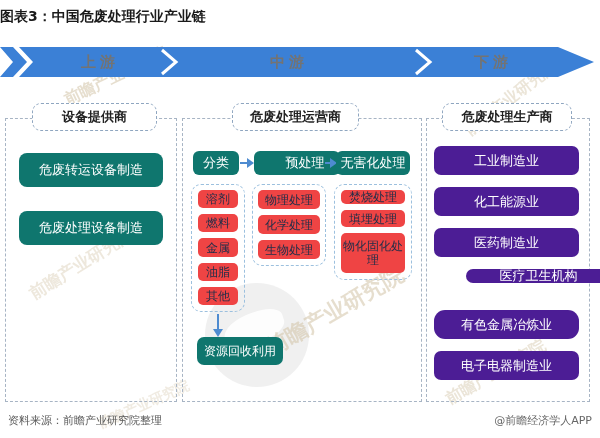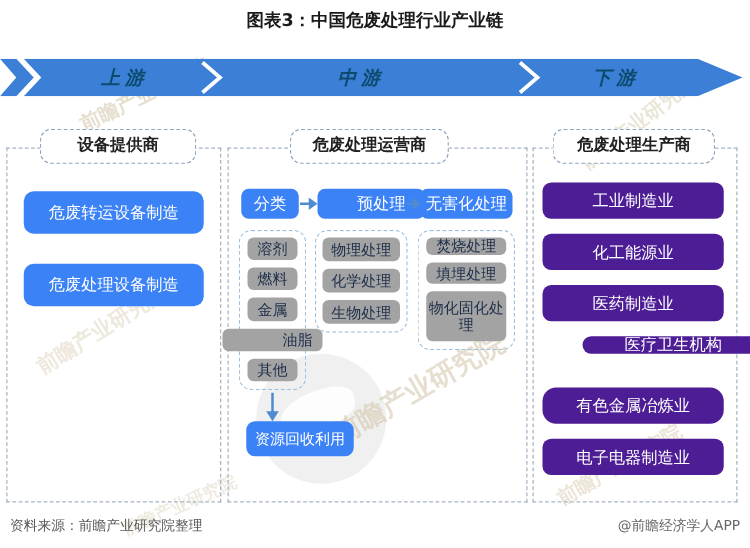--- a/index.html
+++ b/index.html
@@ -8,55 +8,55 @@
     background:#ffffff;font-family:"DejaVu Sans","Liberation Sans",sans-serif;
   }
   
   .wm{position:absolute;color:rgba(209,195,166,.55);font-weight:bold;
       white-space:nowrap;pointer-events:none;z-index:1;}
   .wm-logo{position:absolute;width:104px;height:104px;border-radius:50%;
       background:rgba(205,205,205,.30);z-index:1;}
   .wm-logo::after{content:"";position:absolute;left:18px;top:30px;width:62px;height:30px;
       background:rgba(255,255,255,.85);border-radius:60% 40% 50% 50%;transform:rotate(-18deg);}
   
-  .title{position:absolute;top:8px;left:0;width:100%;text-align:center;margin:0;
+  .title{position:absolute;top:8px;left:0;width:100%;margin:0;
       font-size:14px;font-weight:bold;color:#1a1a1a;z-index:3;}
   
   .banner{position:absolute;left:0;top:47px;width:600px;height:30px;z-index:3;}
   .banner svg{position:absolute;left:0;top:0;}
   .banner-label{position:absolute;top:0;height:30px;line-height:30px;text-align:center;
-      color:#0c4a6e;font-size:15px;font-weight:bold;letter-spacing:4px;font-style:italic;}
+      color:#737373;font-size:15px;font-weight:bold;letter-spacing:4px;}
   .lbl-up{left:40px;width:120px;}
   .lbl-mid{left:219px;width:140px;}
   .lbl-down{left:433px;width:120px;}
   
   .col{position:absolute;top:118px;height:282px;border:1px dashed #a7b4c4;z-index:2;}
   .col-left{left:5px;width:170px;}
   .col-mid{left:182px;width:238px;}
   .col-right{left:426px;width:162px;}
   
   .col-header{position:absolute;top:103px;height:26px;line-height:26px;text-align:center;
       background:#ffffff;border:1px dashed #8fa6c0;border-radius:9px;
       font-size:13px;font-weight:bold;color:#222;z-index:4;}
   .hdr-left{left:32px;width:123px;}
   .hdr-mid{left:232px;width:125px;}
   .hdr-right{left:442px;width:128px;}
   
-  .blue-box{position:absolute;background:#3b82f6;color:#ffffff;border-radius:8px;
+  .blue-box{position:absolute;background:#0f766e;color:#ffffff;border-radius:8px;
       display:flex;align-items:center;justify-content:center;font-size:13px;z-index:3;}
   .col-right .blue-box{background:#4c1d95;border-radius:7px;font-size:13px;}
   
   .eq-box{left:13px;width:144px;height:34px;}
   
   .flow-box{height:24px;border-radius:6px;font-size:13px;}
   
   .group{position:absolute;border:1px dashed #9cc0de;border-radius:10px;
       display:flex;flex-direction:column;align-items:center;z-index:3;
       box-sizing:border-box;padding-top:5px;}
-  .sub-box{background:#a3a3a3;color:#1d2e49;border-radius:5px;font-size:12px;
+  .sub-box{background:#ef4444;color:#1d2e49;border-radius:5px;font-size:12px;
       display:flex;align-items:center;justify-content:center;text-align:center;
       margin-bottom:6px;line-height:14px;}
   .arrow-svg{position:absolute;z-index:3;}
   .footer{position:absolute;top:413px;font-size:11px;color:#595959;z-index:3;}
   .footer-src{left:8px;}
   .footer-credit{right:8px;color:#666;}
 </style>
 </head>
 <body>
 
@@ -104,21 +104,21 @@
     <svg class="arrow-svg" style="left:142px;top:39px;" width="12" height="10">
       <line x1="0" y1="5" x2="6" y2="5" stroke="#4e8bd0" stroke-width="2"></line>
       <polygon points="5,0 12,5 5,10" fill="#4e8bd0"></polygon>
     </svg>
     <div class="blue-box flow-box" style="left:153px;top:32px;width:74px;">无害化处理</div>
 
     <div class="group" style="left:8px;top:65px;width:54px;height:128px;">
       <div class="sub-box" style="width:40px;height:19px;">溶剂</div>
       <div class="sub-box" style="width:40px;height:19px;">燃料</div>
       <div class="sub-box" style="width:40px;height:19px;">金属</div>
-      <div class="sub-box" style="width:40px;height:19px;padding-left:40px;">油脂</div>
+      <div class="sub-box" style="width:40px;height:19px;">油脂</div>
       <div class="sub-box" style="width:40px;height:19px;">其他</div>
     </div>
 
     <div class="group" style="left:69px;top:65px;width:74px;height:82px;">
       <div class="sub-box" style="width:62px;height:19px;">物理处理</div>
       <div class="sub-box" style="width:62px;height:19px;">化学处理</div>
       <div class="sub-box" style="width:62px;height:19px;">生物处理</div>
     </div>
 
     <div class="group" style="left:151px;top:65px;width:78px;height:96px;">

